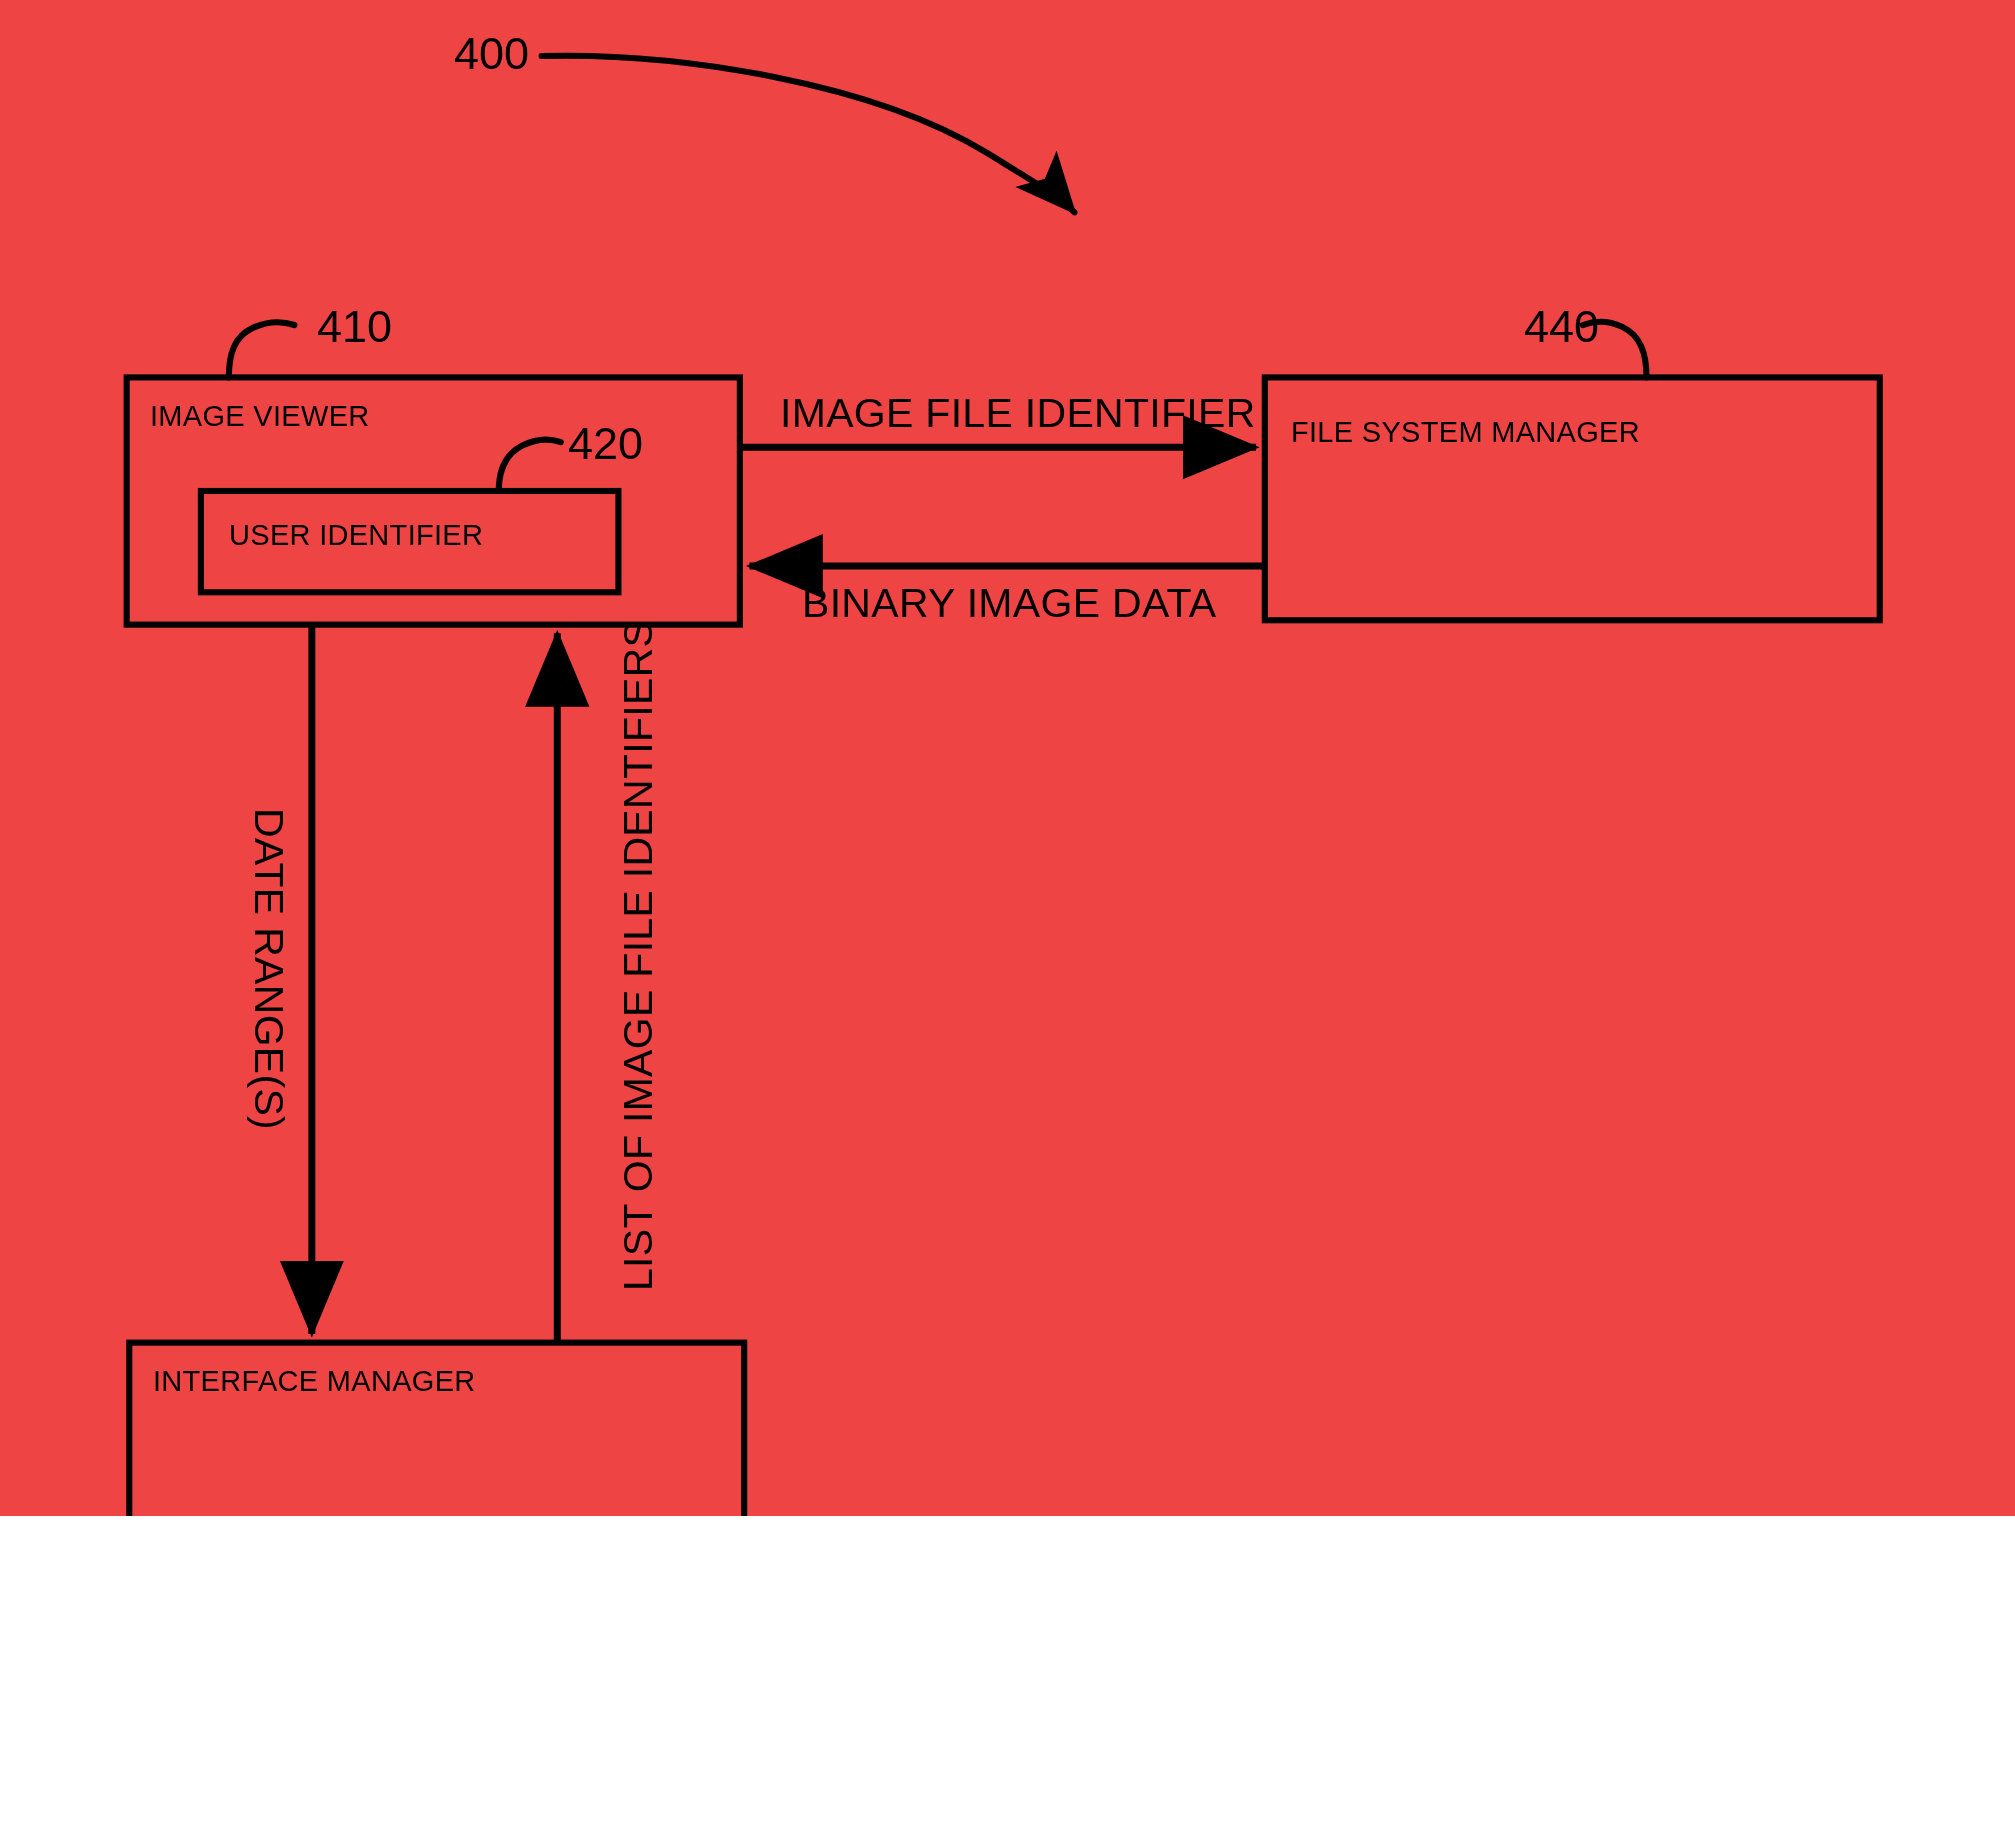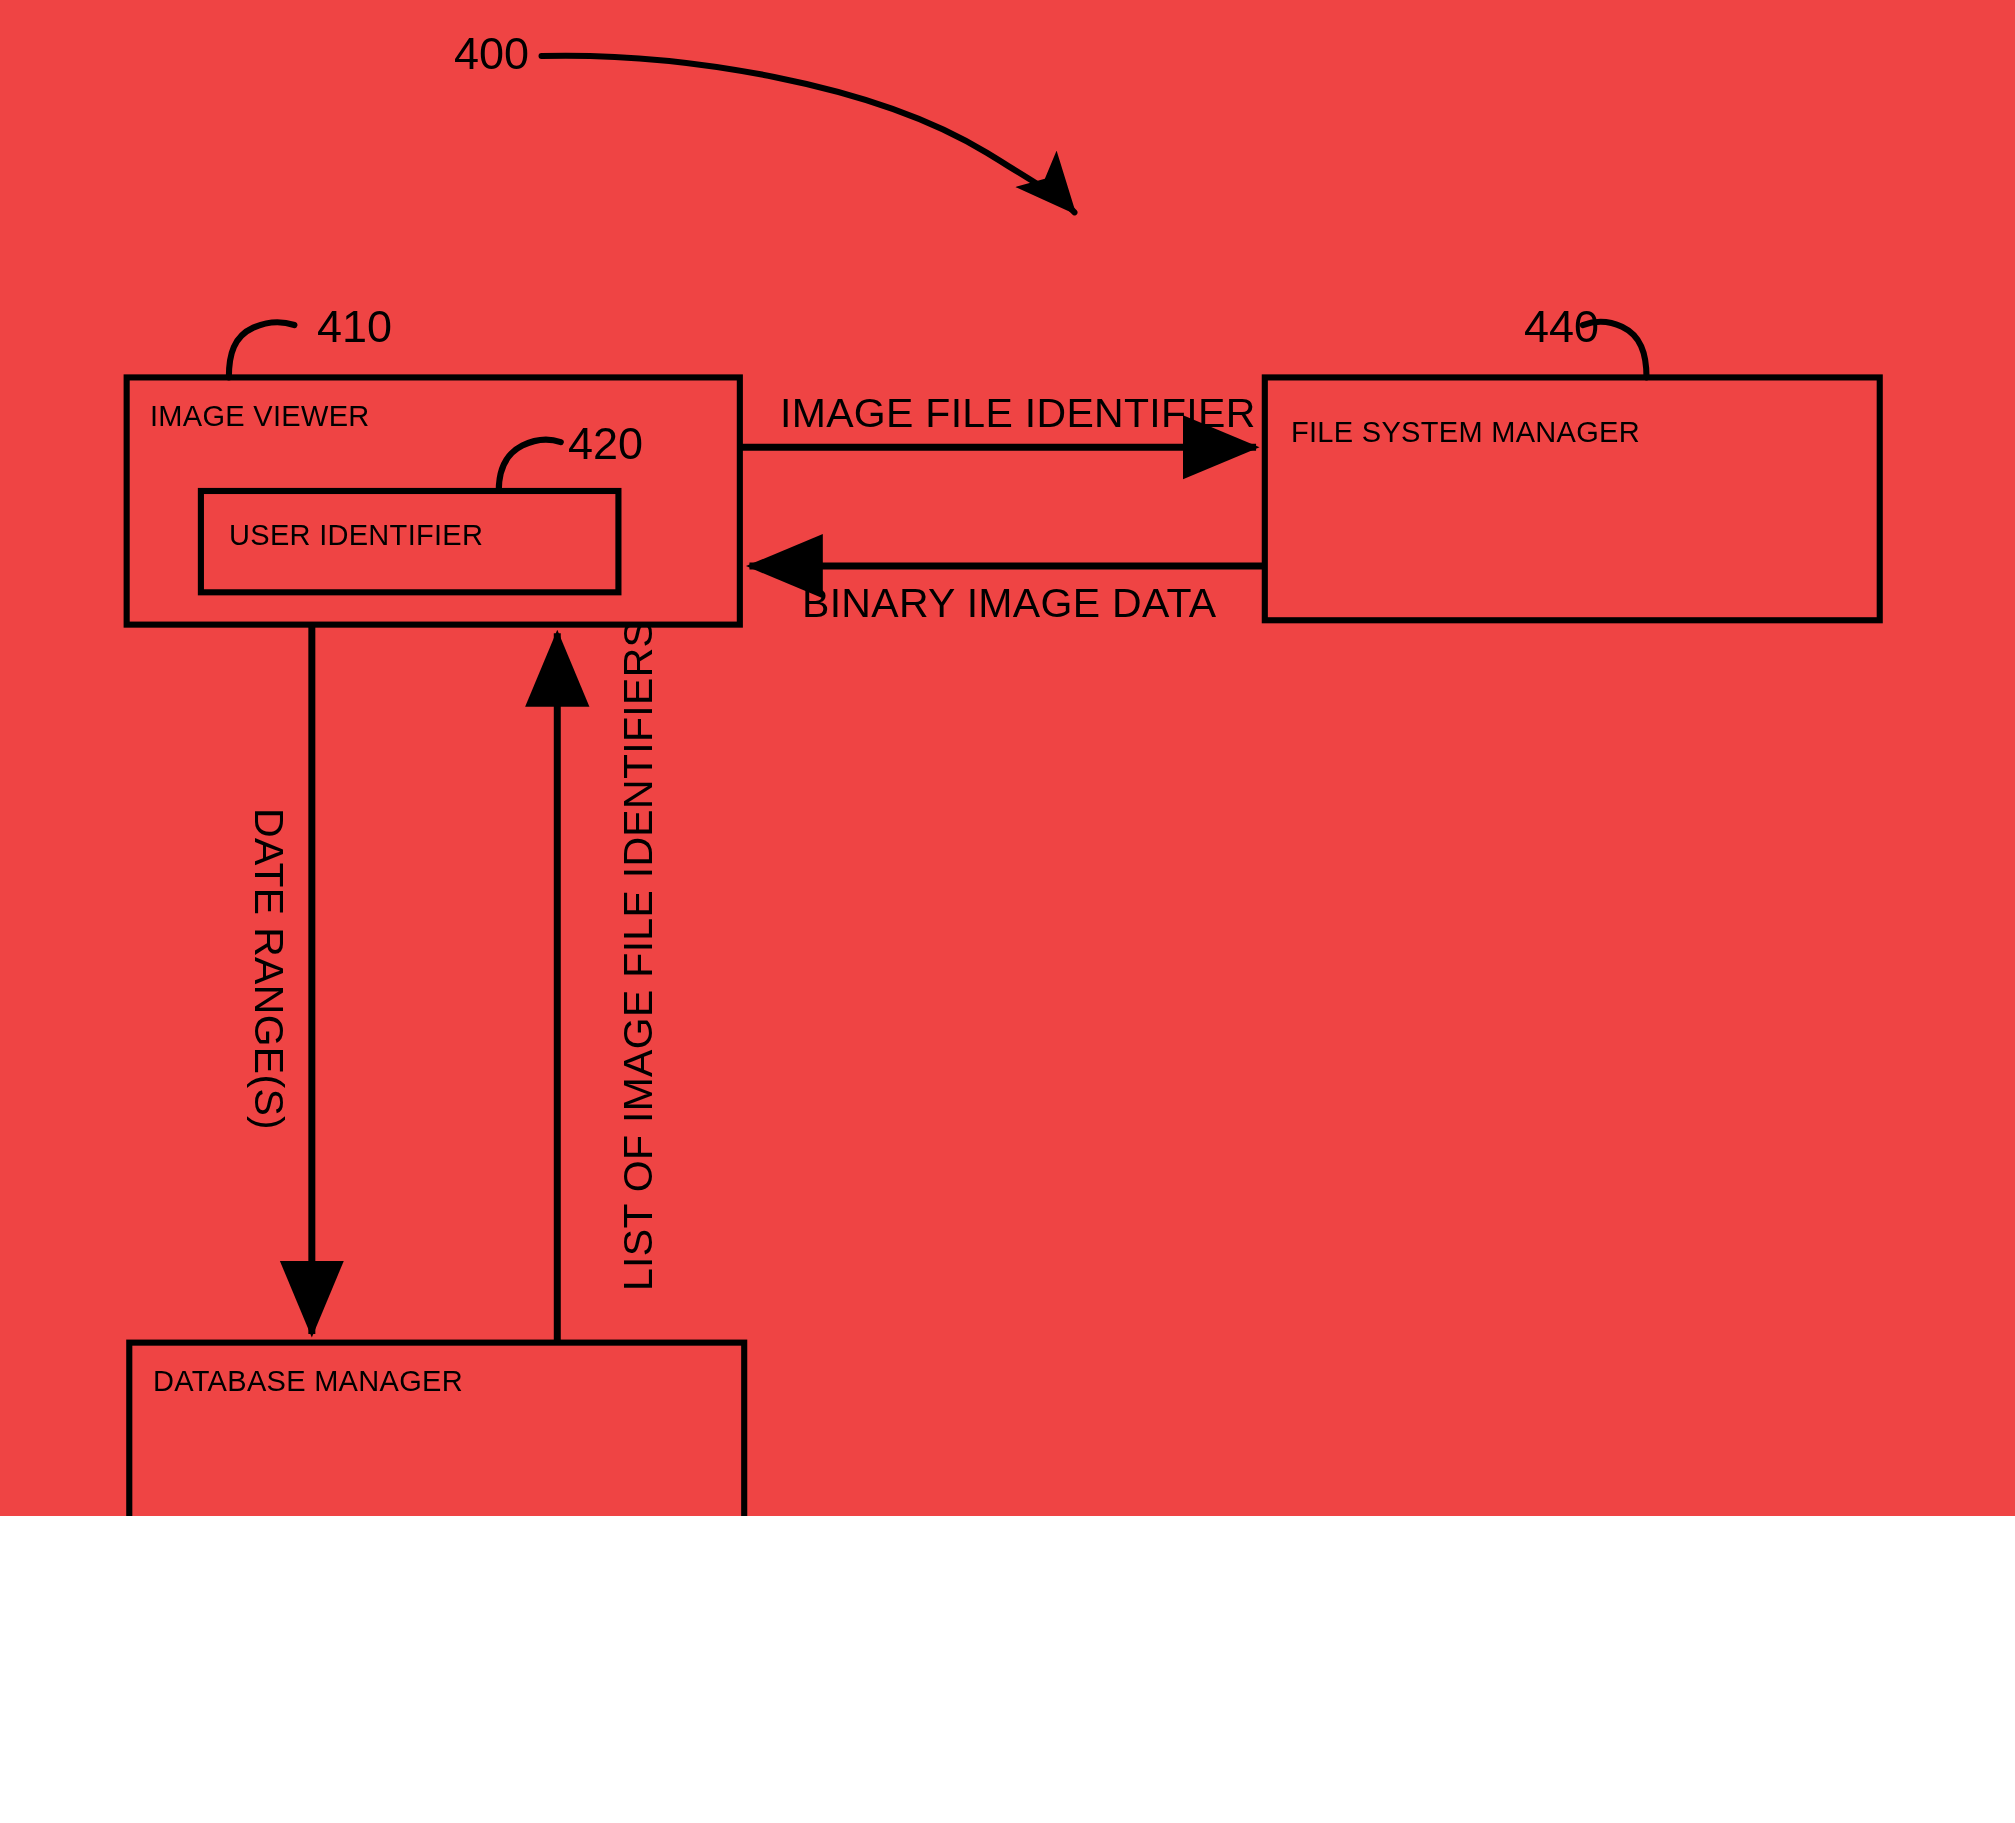--- a/index.html
+++ b/index.html
@@ -120,18 +120,18 @@
   <div class="box-label" style="left:1291px; top:418px;">FILE SYSTEM MANAGER</div>
 
   <div class="edge-label" style="left:780px; top:393px;">IMAGE FILE IDENTIFIER</div>
 
   <div class="edge-label" style="left:802px; top:583px;">BINARY IMAGE DATA</div>
 
   <div class="edge-label rot-cw" style="left:289px; top:808px;">DATE RANGE(S)</div>
 
   <div class="edge-label rot-ccw" style="left:618px; top:1291px;">LIST OF IMAGE FILE IDENTIFIERS</div>
 
-  <div class="box-label" style="left:153px; top:1367px;">DATABASE MANAGER</div>
+  <div class="box-label" style="left:153px; top:1367px;">INTERFACE MANAGER</div>
 
   <div class="ref-num" style="left:306px; top:1626px;text-align:right;">430</div>
 
 </div>
 
 
 </body></html>

